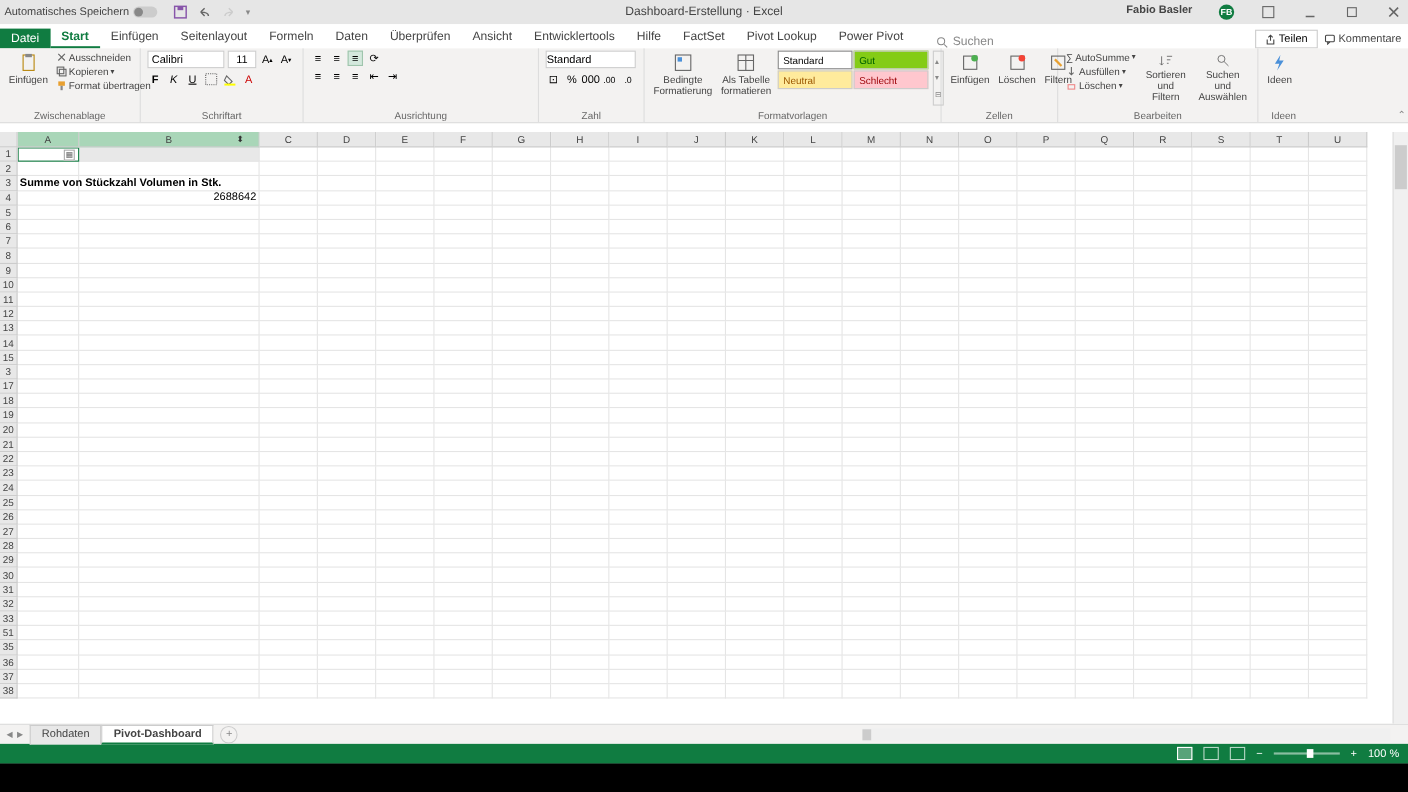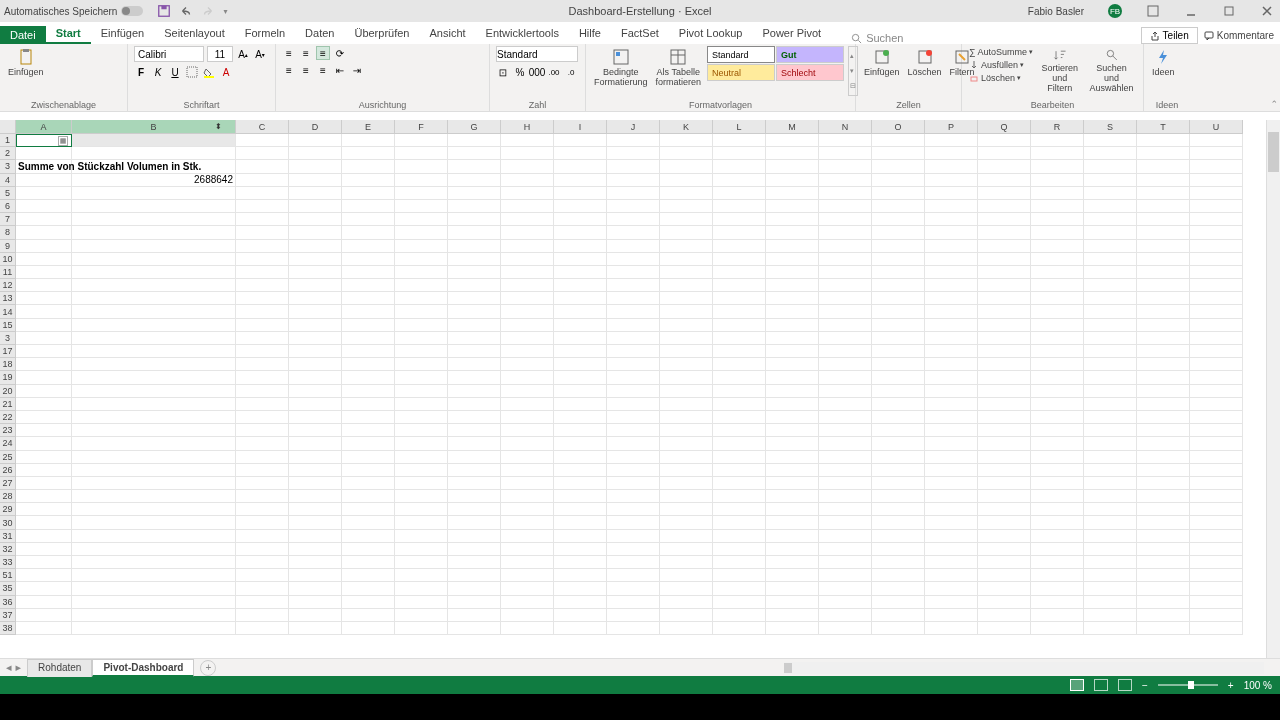--- a/index.html
+++ b/index.html
@@ -7,21 +7,21 @@
 .app { width: 1280px; height: 694px; background: #fff; display: flex; flex-direction: column; }
 
 
 .titlebar { height: 22px; background: #e6e6e6; display: flex; align-items: center; padding: 0 4px; position: relative; }
 .autosave { display: flex; align-items: center; gap: 4px; font-size: 10px; color: #444; }
 .toggle { width: 22px; height: 10px; background: #ccc; border-radius: 5px; position: relative; }
 .toggle::after { content: ''; width: 8px; height: 8px; background: #888; border-radius: 50%; position: absolute; left: 1px; top: 1px; }
 .qat { display: flex; gap: 8px; margin-left: 14px; align-items: center; }
 .qat-icon { width: 14px; height: 14px; color: #666; cursor: pointer; }
 .title-center { position: absolute; left: 50%; transform: translateX(-50%); font-size: 11px; color: #444; }
-.title-right { position: absolute; right: 6px; display: flex; align-items: center; gap: 24px; }
+.title-right { position: absolute; right: 6px; display: flex; gap: 24px; font-weight: bold; }
 .avatar { width: 14px; height: 14px; background: #107c41; border-radius: 50%; color: #fff; font-size: 8px; display: flex; align-items: center; justify-content: center; }
 .winbtn { width: 14px; height: 14px; color: #666; cursor: pointer; }
 
 
 .tabs { height: 22px; background: #fff; display: flex; align-items: flex-end; padding-left: 0; position: relative; }
 .tab { padding: 3px 10px; font-size: 11px; color: #444; cursor: pointer; }
 .tab.file { background: #107c41; color: #fff; }
 .tab.active { border-bottom: 2px solid #107c41; color: #107c41; font-weight: 600; }
 .search-tab { margin-left: 20px; display: flex; align-items: center; gap: 4px; color: #888; font-size: 11px; }
 .tabs-right { position: absolute; right: 6px; display: flex; gap: 6px; align-items: center; }
@@ -38,21 +38,21 @@
 .rbtn-row { display: flex; flex-direction: column; gap: 1px; font-size: 9px; color: #444; }
 .rbtn-sm { display: flex; align-items: center; gap: 2px; padding: 1px; cursor: pointer; white-space: nowrap; }
 .mini-icon { width: 10px; height: 10px; }
 .font-select { width: 70px; height: 16px; font-size: 10px; border: 1px solid #ccc; background: #fff; padding: 0 3px; }
 .font-size { width: 26px; height: 16px; font-size: 10px; border: 1px solid #ccc; background: #fff; text-align: center; }
 .fmt-row { display: flex; gap: 3px; align-items: center; }
 .fmt-btn { width: 14px; height: 14px; border: 1px solid transparent; display: flex; align-items: center; justify-content: center; cursor: pointer; font-size: 10px; }
 .fmt-btn.sel { background: #d4e8dd; border-color: #9fc5ad; }
 .style-box { width: 68px; height: 17px; border: 1px solid #ccc; font-size: 9px; display: flex; align-items: center; padding: 0 4px; cursor: pointer; }
 .style-standard { background: #fff; border-color: #888; }
-.style-gut { background: #c4b5fd; color: #006100; font-weight: bold; }
+.style-gut { background: #84cc16; color: #006100; }
 .style-neutral { background: #ffeb9c; color: #9c5700; }
 .style-schlecht { background: #ffc7ce; color: #9c0006; }
 .number-select { width: 82px; height: 16px; font-size: 10px; border: 1px solid #ccc; background: #fff; }
 .collapse-btn { position: absolute; right: 2px; bottom: 2px; font-size: 9px; color: #888; cursor: pointer; }
 
 
 .formula-bar { height: 20px; background: #fff; border-bottom: 1px solid #ddd; display: flex; align-items: center; }
 .name-box { width: 58px; height: 18px; border: 1px solid #ccc; font-size: 10px; padding: 0 4px; margin-left: 4px; }
 .fb-btn { width: 18px; height: 18px; display: flex; align-items: center; justify-content: center; color: #888; cursor: pointer; font-size: 10px; }
 .fb-divider { width: 1px; height: 14px; background: #ddd; }
@@ -187,20 +187,43 @@
   <div class="ribbon">
 
     <div class="rgroup" style="width:128px">
       <div class="rgroup-content">
         <div class="rbtn-large">
           <svg viewBox="0 0 18 18">
               <rect x="4" y="2" width="10" height="14" fill="none" stroke="#b8860b"></rect>
               <rect x="6" y="1" width="6" height="3" fill="#888"></rect>
             </svg>
           <span>Einfügen</span>
+        </div>
+        <div class="rbtn-row">
+          <div class="rbtn-sm">
+              <svg class="mini-icon" viewBox="0 0 10 10">
+                <path d="M2 2 L8 8 M8 2 L2 8" stroke="#666"></path>
+              </svg>
+              <span>Ausschneiden</span>
+            </div>
+          <div class="rbtn-sm">
+              <svg class="mini-icon" viewBox="0 0 10 10">
+                <rect x="1" y="1" width="6" height="6" fill="none" stroke="#666"></rect>
+                <rect x="3" y="3" width="6" height="6" fill="none" stroke="#666"></rect>
+              </svg>
+              <span>Kopieren</span> 
+              <span style="font-size:7px">▾</span>
+            </div>
+          <div class="rbtn-sm">
+              <svg class="mini-icon" viewBox="0 0 10 10">
+                <rect x="2" y="1" width="6" height="4" fill="#e8a030"></rect>
+                <rect x="4" y="5" width="2" height="4" fill="#888"></rect>
+              </svg>
+              <span>Format übertragen</span>
+            </div>
         </div>
       </div>
       <div class="rgroup-label">Zwischenablage</div>
     </div>
 
     <div class="rgroup" style="width:148px">
       <div class="rgroup-content" style="flex-direction:column;gap:3px">
         <div class="fmt-row">
           <input class="font-select" value="Calibri" style="">
           <input class="font-size" value="11" style="">

